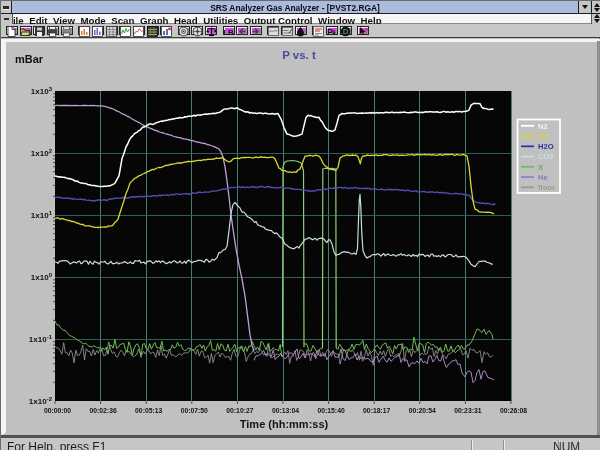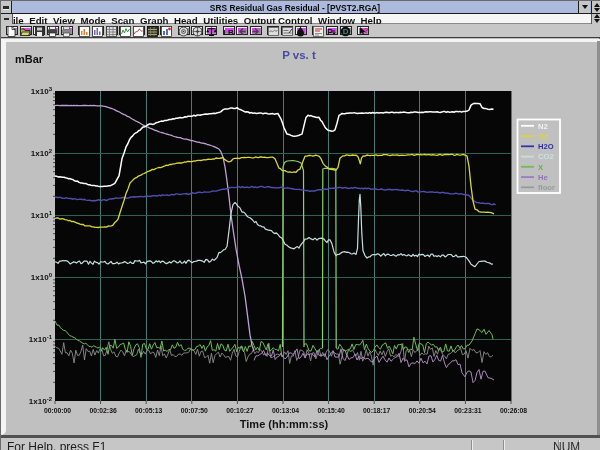--- a/index.html
+++ b/index.html
@@ -25,21 +25,21 @@
 #status{position:absolute;left:0;top:434px;width:600px;height:16px;background:#c6c6c6;border-top:3px solid #515151}
 #status .msg{position:absolute;left:6px;top:2px;font-size:12px;color:#1c1c1c}
 #status .div{position:absolute;top:2px;height:10px;width:1px;background:#909090;box-shadow:1px 0 0 #ededed}
 #corner{position:absolute;left:0;top:427px;width:5px;height:7px;background:#f4f4f4;border-radius:0 0 5px 0}
 #ctop{position:absolute;left:0;top:37.5px;width:600px;height:3.5px;background:#f4f4f4}
 #cleft{position:absolute;left:0;top:40px;width:4.5px;height:390px;background:#f4f4f4}
 #cright{position:absolute;left:595.5px;top:40px;width:4.5px;height:394px;background:#8f8f8f}
 </style></head><body>
 <div id="win">
 <div id="title">
-      <div class="txt">SRS Residual Gas Residual - [PVST2.RGA]</div>
+      <div class="txt">SRS Analyzer Gas Analyzer - [PVST2.RGA]</div>
     </div>
 <div id="sysbtn">
       <i></i>
     </div>
 <div class="cap" id="minb">
       <span class="tri td" style="top:4px"></span>
     </div>
 <div class="cap" id="maxb">
       <span class="tri tu" style="top:1.5px"></span>
       <span class="tri td" style="top:6.5px"></span>

